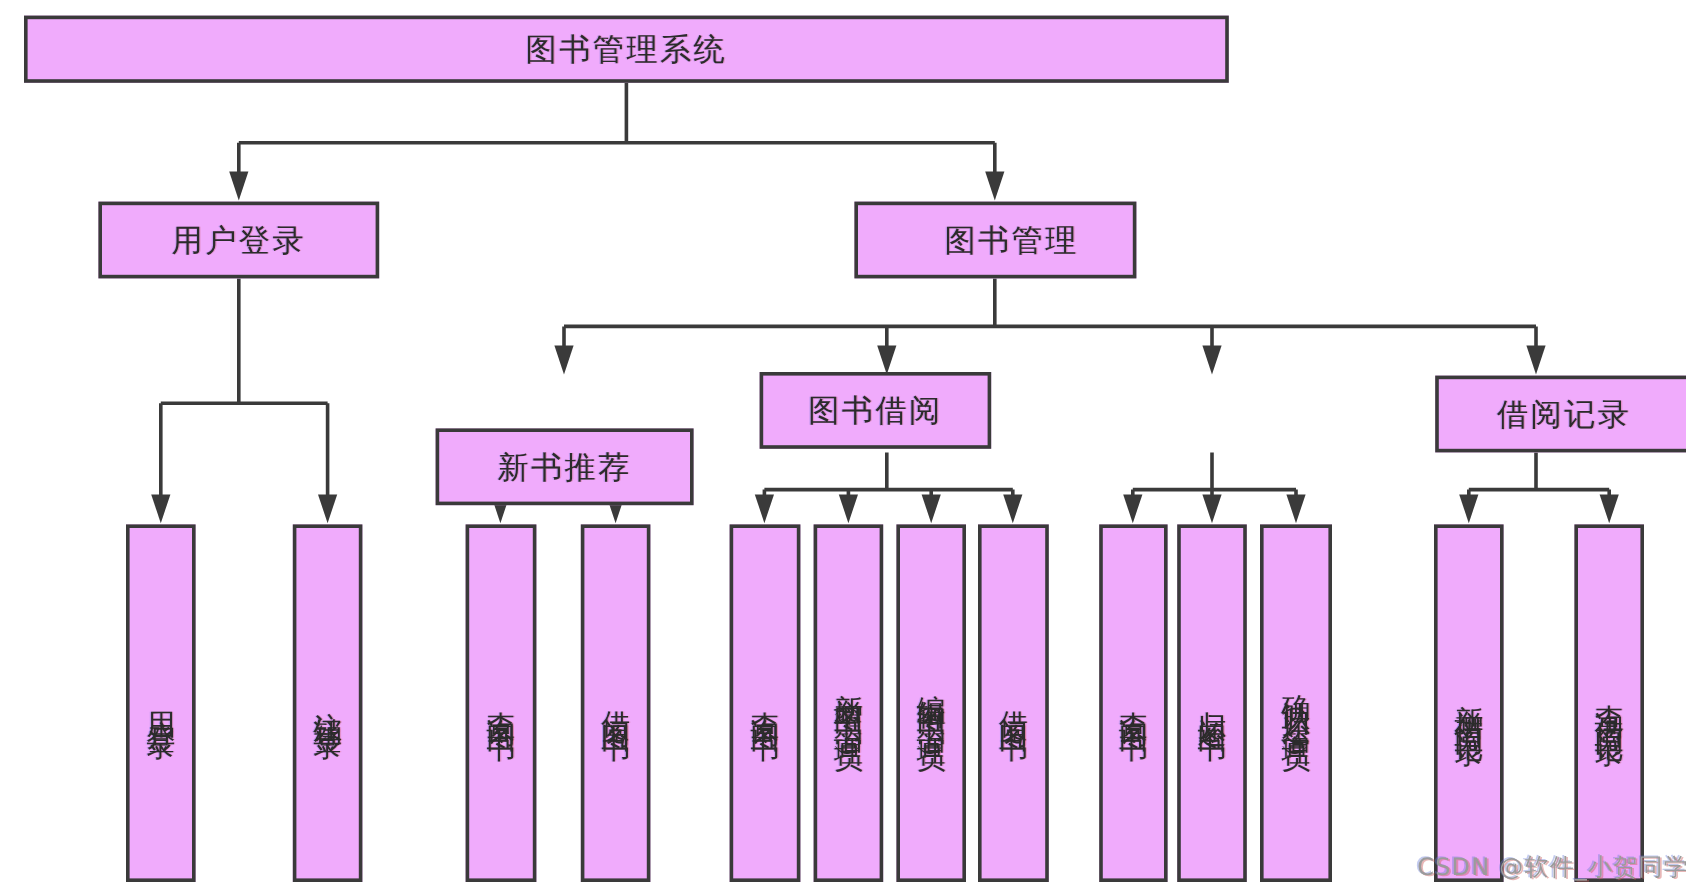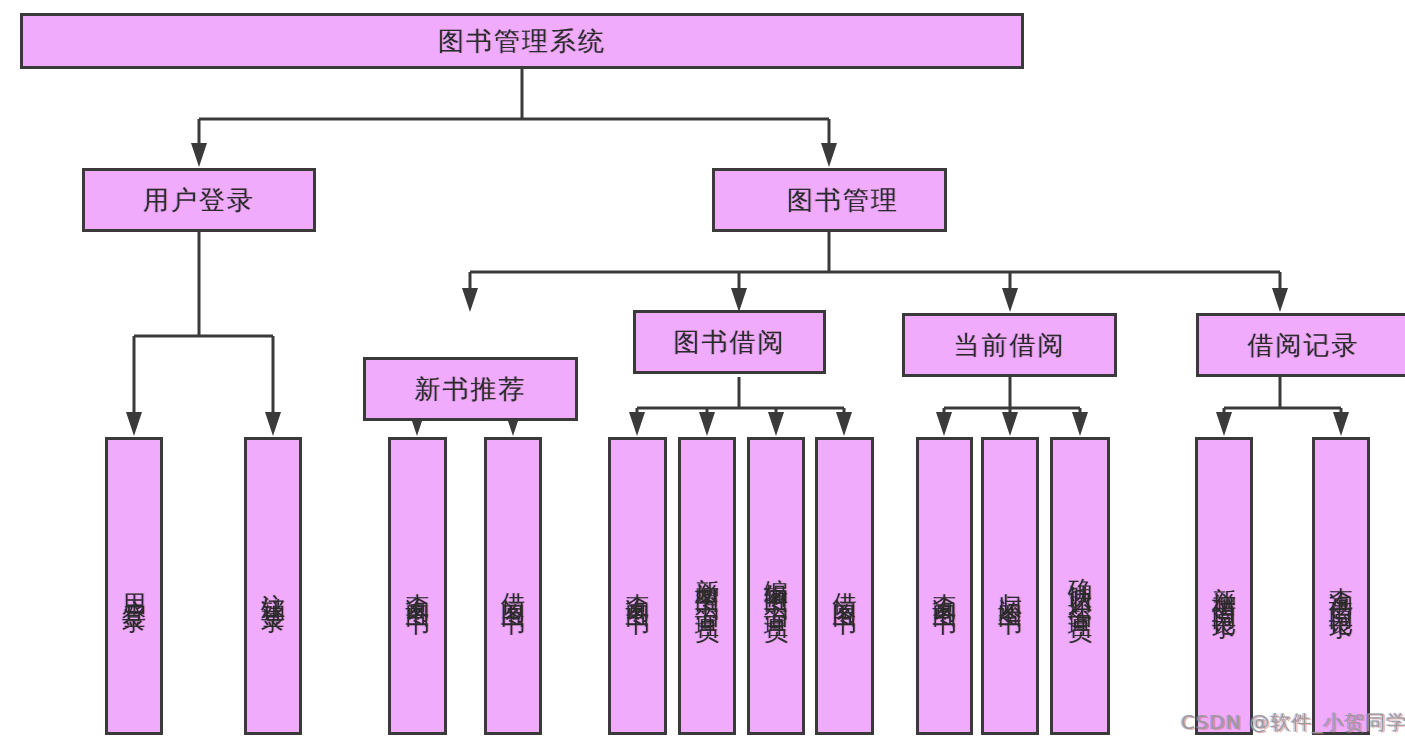--- a/index.html
+++ b/index.html
@@ -128,23 +128,20 @@
   <div class="node" style="left:712px; top:168px; width:235px; height:64px;padding-left:27px;">
     <span class="h-label">图书管理</span>
   </div>
 
   <div class="node" style="left:363px; top:313px; width:215px; height:64px;margin-top:44px;">
     <span class="h-label">新书推荐</span>
   </div>
   <div class="node" style="left:633px; top:298px; width:193px; height:64px;margin-top:12px;">
     <span class="h-label">图书借阅</span>
   </div>
-  <div class="node" style="left:902px; top:313px; width:215px; height:64px;">
-    <span class="h-label">当前借阅</span>
-  </div>
   <div class="node" style="left:1196px; top:313px; width:215px; height:64px;">
     <span class="h-label">借阅记录</span>
   </div>
 
   <div class="node leaf" style="left:105px; width:58px;">
     <span class="v-label">用户登录</span>
   </div>
   <div class="node leaf" style="left:244px; width:58px;">
     <span class="v-label">注销登录</span>
   </div>

